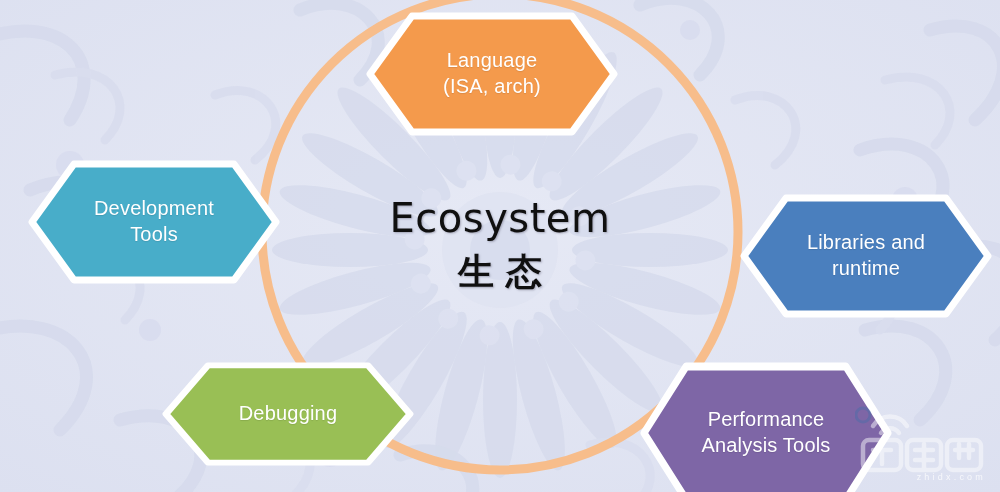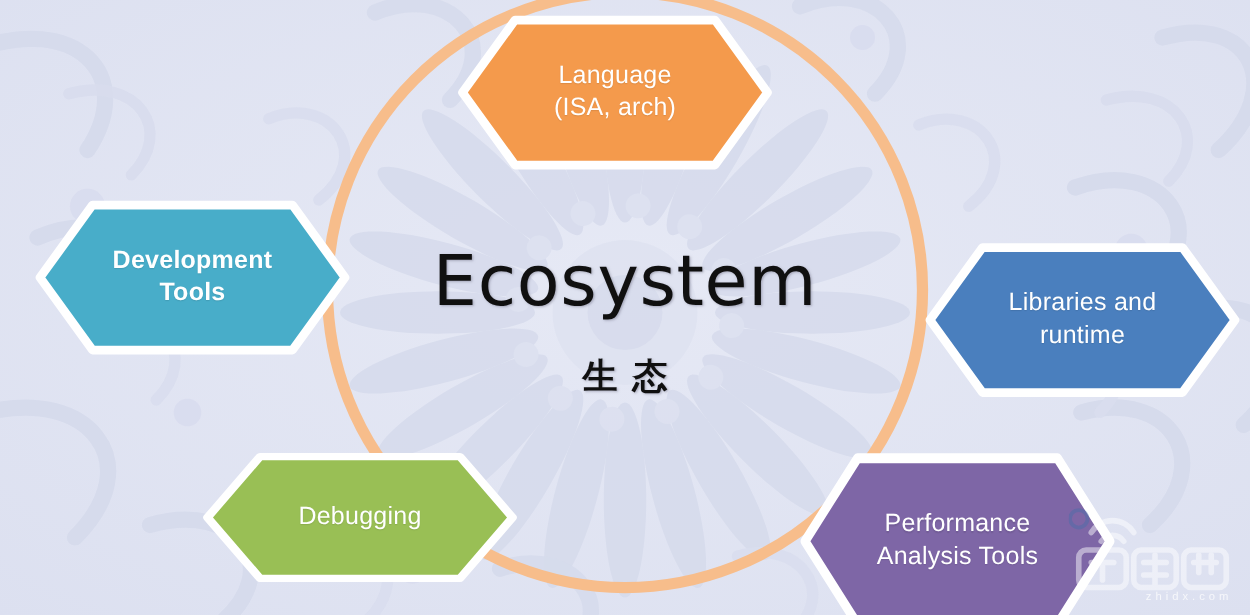--- a/index.html
+++ b/index.html
@@ -64,44 +64,44 @@
     letter-spacing: 0.2px;
     padding: 0 30px;
     white-space: pre-line;
     text-shadow: 0 1px 1px rgba(0,0,0,0.10);
   }
 
   #hex-language   { left: 366px; top: 12px;  width: 252px; height: 124px; }
   #hex-libraries  { left: 740px; top: 166px; width: 252px; height: 124px; margin-top: 28px; }
   #hex-performance{ left: 640px; top: 362px; width: 252px; height: 142px; }
   #hex-debugging  { left: 162px; top: 362px; width: 252px; height: 104px; }
-  #hex-development{ left: 28px;  top: 160px; width: 252px; height: 124px; font-weight: bold; }
+  #hex-development{ left: 28px;  top: 160px; width: 252px; height: 124px; }
 
   
   #center-block {
     position: absolute;
     left: 330px;
     top: 198px;
     width: 340px;
     z-index: 4;
     text-align: center;
     pointer-events: none;
   }
   #center-title-en {
     font-family: "DejaVu Sans", sans-serif;
-    font-size: 56px;
+    font-size: 40px;
     color: #101010;
     line-height: 1.0;
     letter-spacing: 0.5px;
     text-shadow: 1px 1px 2px rgba(120,120,140,0.55);
   }
   #center-title-zh {
-    margin-top: 28px;
+    margin-top: 10px;
     font-family: "DejaVu Sans", sans-serif;
-    font-size: 28px;
+    font-size: 36px;
     font-weight: bold;
     color: #101010;
     letter-spacing: 12px;
     text-indent: 12px;
     text-shadow: 1px 1px 2px rgba(120,120,140,0.55);
   }
 
   
   #watermark {
     position: absolute;

